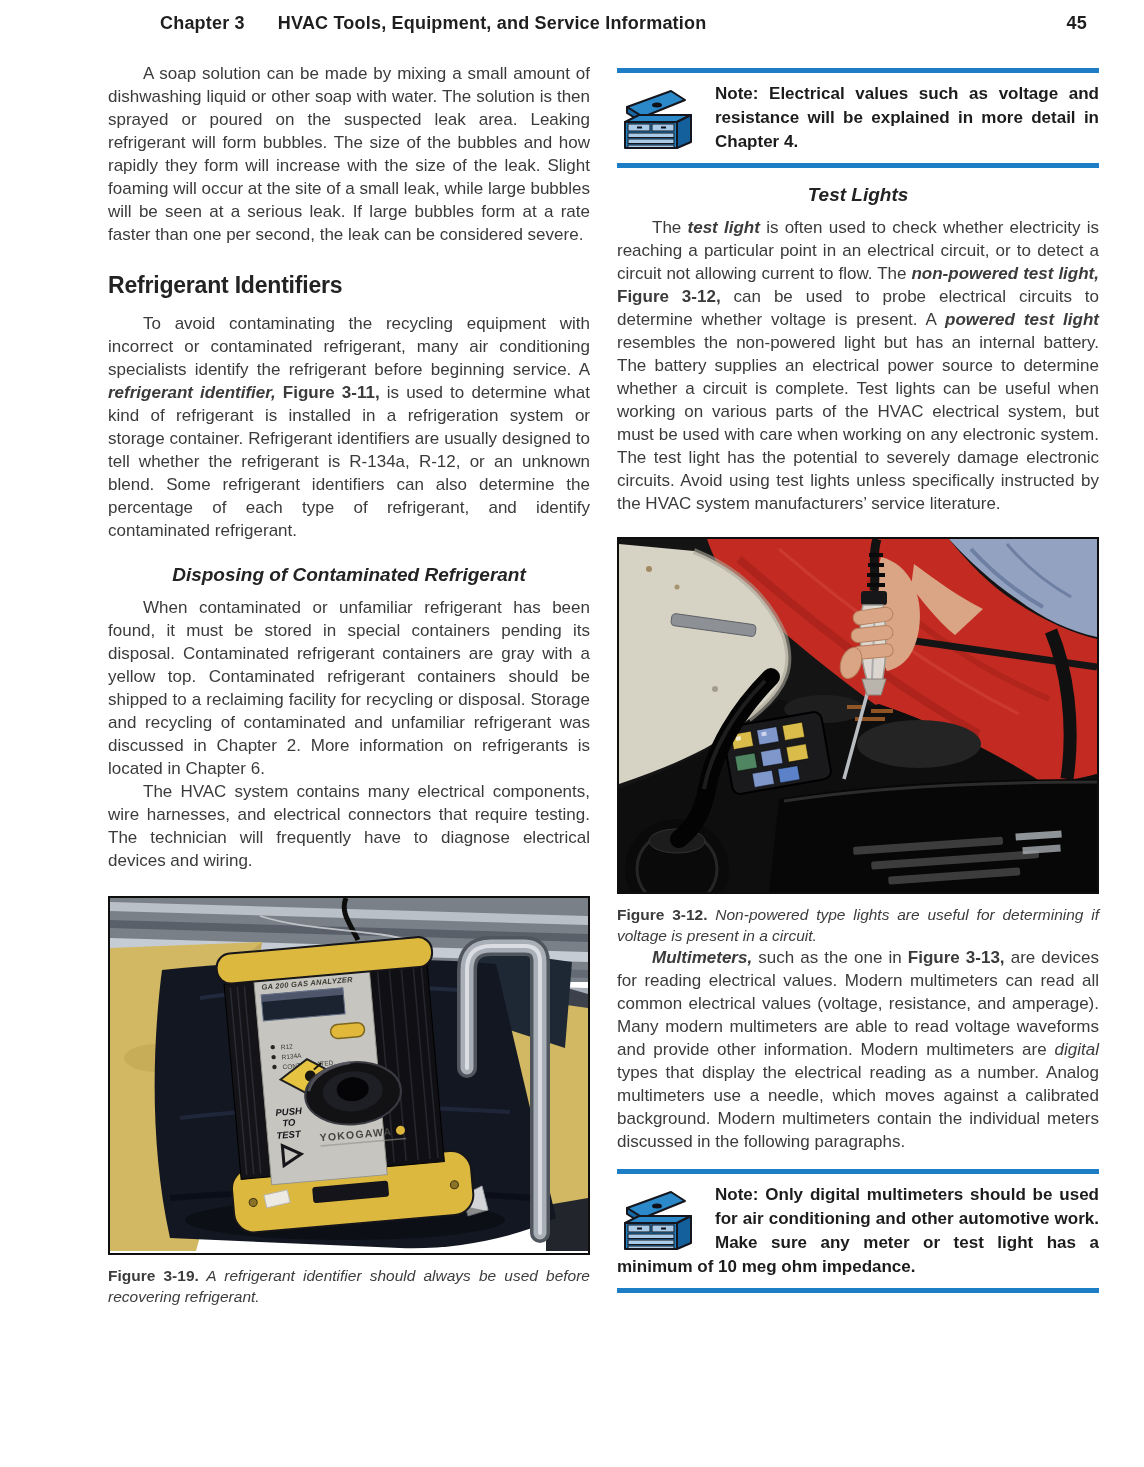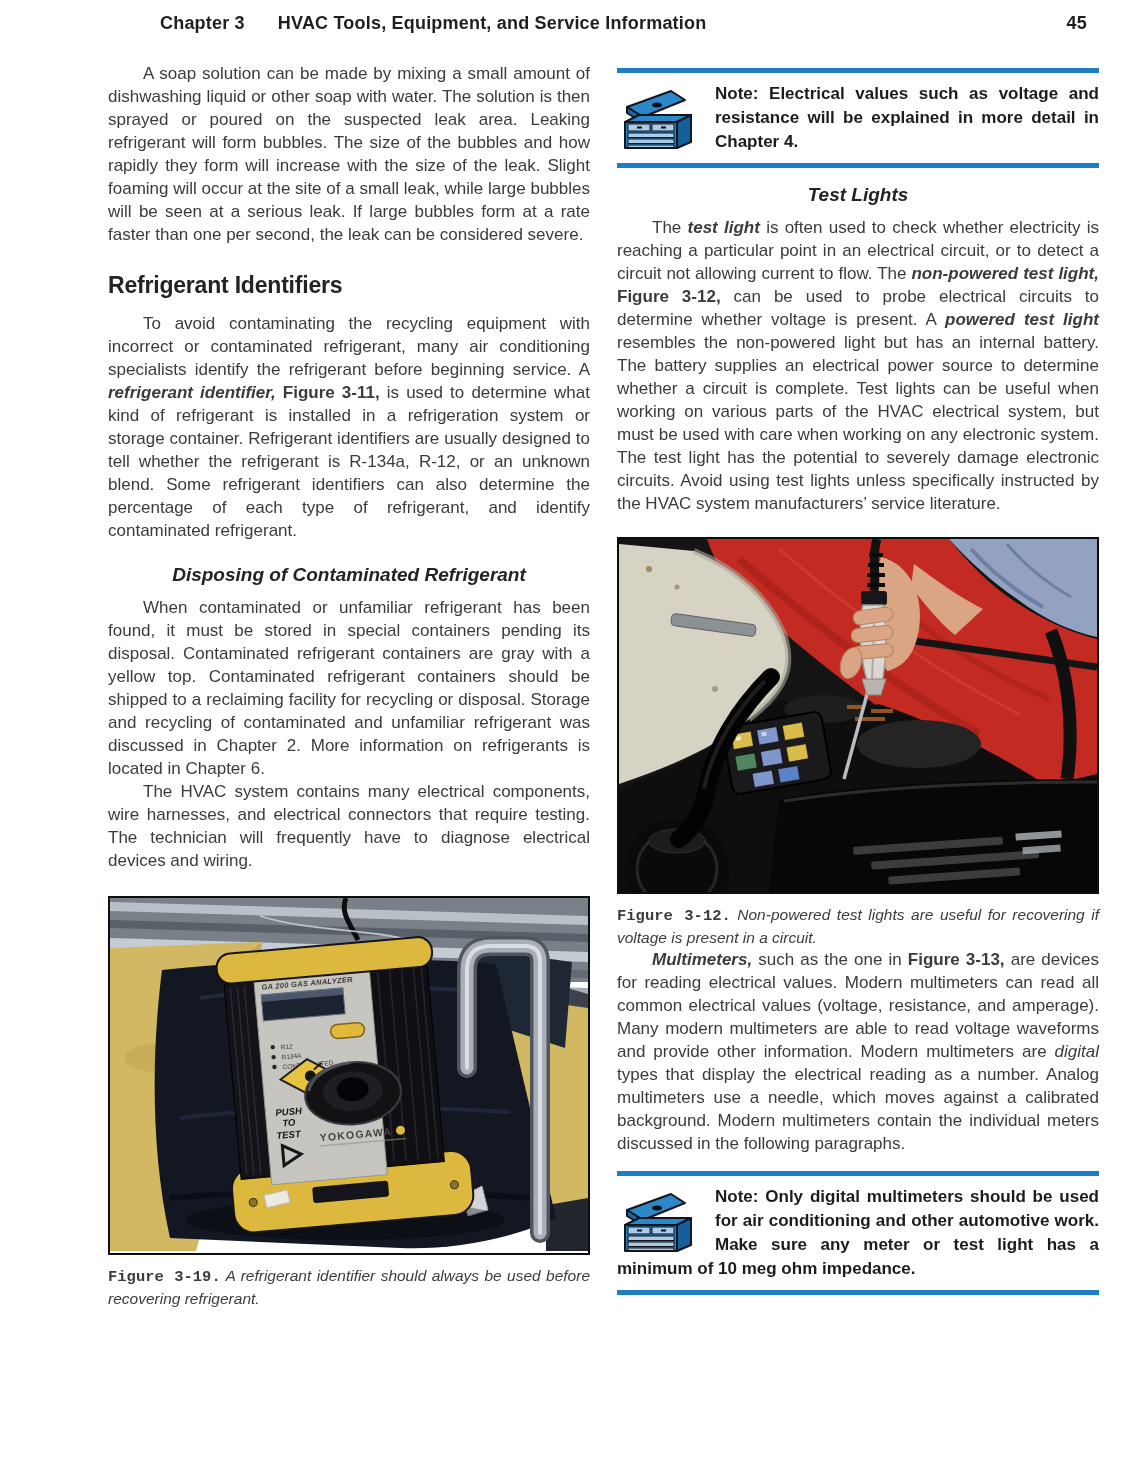--- a/index.html
+++ b/index.html
@@ -17,21 +17,21 @@
   h3.sub.mt-lg{margin-top:38px;}
   h3.sub.mt-sm{margin-top:16px;}
   .b{font-weight:bold;}
   .i{font-style:italic;}
   figure{margin:0;}
   .fig{margin-top:24px;}
   .fig-right{margin-top:22px;}
   .photo{border:2px solid #0e0e0e;display:block;}
   .caption{margin-top:10px;font-size:15.5px;line-height:21px;color:#3c3c3c;text-align:justify;}
   .caption span{font-style:italic;}
-  .caption span.b{font-style:normal;font-weight:bold;font-family:Liberation Mono, monospace;}
+  .caption span.b{font-style:normal;font-weight:bold;}
   .notebox{margin-top:6px;}
   .notebox.mt{margin-top:16px;}
   .rule{height:5px;background:#1d7ec6;}
   .note-inner{padding:9px 0;}
   .note-inner::after{content:"";display:block;clear:both;}
   .note-text{margin:0;font-size:17px;line-height:24px;font-weight:bold;color:#1c1c1c;
              text-align:justify;text-indent:0;}
   .toolbox-float{float:left;width:80px;height:66px;margin:3px 16px 3px 2px;}
   svg{display:block;}
   svg text{font-family:"Liberation Sans",sans-serif;}
@@ -276,21 +276,21 @@
             <path d="M243,140 L267,140 L262,156 L248,156 Z" fill="#b9b4ac" stroke="#8a867e"></path>
           </g>
 
           <g fill="#d9a585" stroke="#b5805e">
             <rect x="234" y="70" width="40" height="14" rx="7" transform="rotate(-8 254 77)"></rect>
             <rect x="232" y="88" width="42" height="14" rx="7" transform="rotate(-6 253 95)"></rect>
             <rect x="234" y="106" width="40" height="13" rx="6" transform="rotate(-5 254 112)"></rect>
             <ellipse cx="232" cy="124" rx="10" ry="16" transform="rotate(18 232 124)"></ellipse>
           </g>
         </svg>
-        <figcaption class="caption"><span class="b">Figure 3-12.</span><span class="i"> Non-powered test lights are useful for recovering if voltage is present in a circuit.</span></figcaption>
+        <figcaption class="caption"><span class="b">Figure 3-12.</span><span class="i"> Non-powered type lights are useful for determining if voltage is present in a circuit.</span></figcaption>
       </figure>
 
       <p class="body"><span class="b i">Multimeters,</span><span> such as the one in </span><span class="b">Figure 3-13,</span><span> are devices for reading electrical values. Modern multimeters can read all common electrical values (voltage, resistance, and amperage). Many modern multimeters are able to read voltage waveforms and provide other information. Modern multimeters are </span><span class="i">digital</span><span> types that display the electrical reading as a number. Analog multimeters use a needle, which moves against a calibrated background. Modern multimeters contain the individual meters discussed in the following paragraphs.</span></p>
 
       <section class="notebox mt">
         <div class="rule"></div>
         <div class="note-inner">
           <p class="note-text"><span class="toolbox-float">
                 <svg width="80" height="66" viewBox="0 0 80 66">
             <g stroke="#15151d" stroke-width="2" stroke-linejoin="round">

